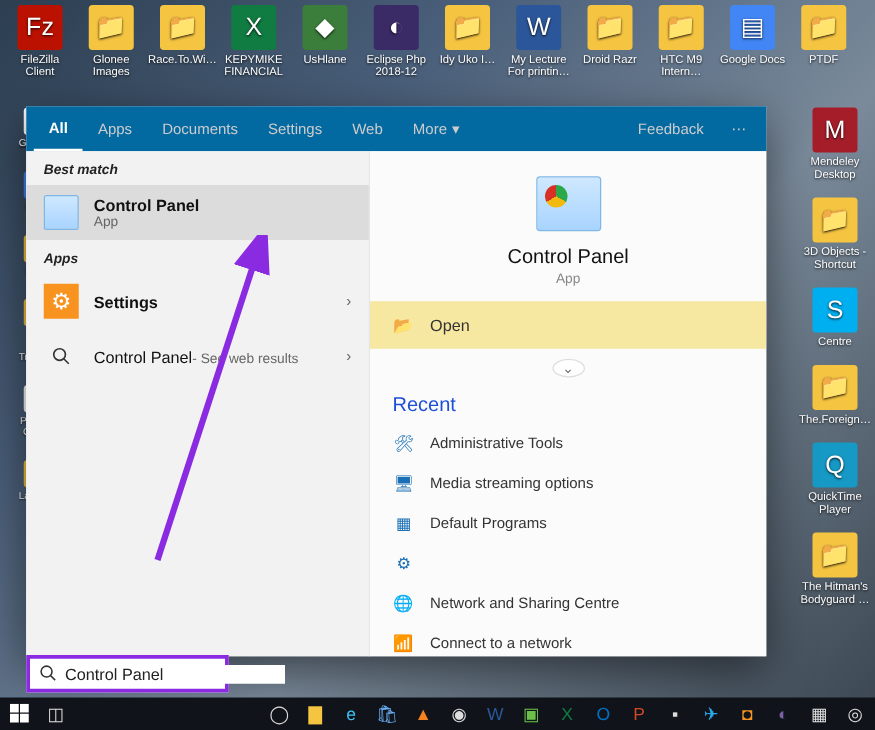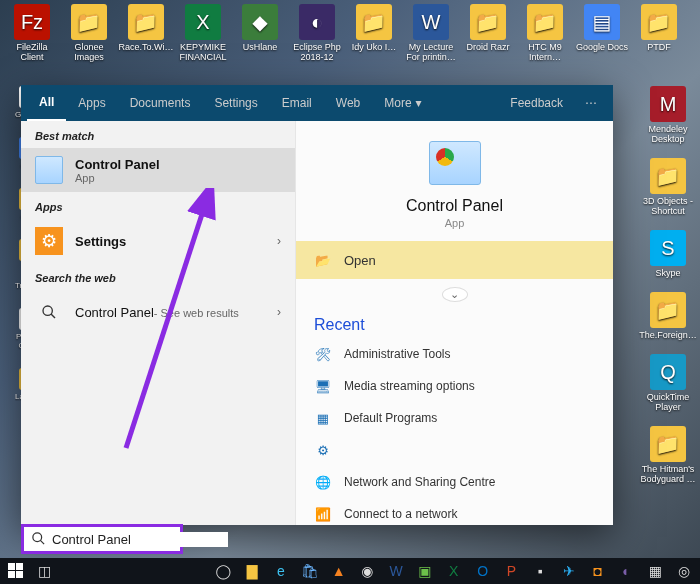--- a/index.html
+++ b/index.html
@@ -18,21 +18,21 @@
     display: flex; align-items: center; justify-content: center; font-size: 20px;
   }
 
   
   .search-panel {
     position: absolute; left: 21px; top: 85px; width: 592px; height: 440px;
     background: #fff; box-shadow: 0 12px 36px rgba(0,0,0,.55);
     display: flex; flex-direction: column;
   }
   .tabs {
-    height: 36px; background: #0c4a6e; display: flex; align-items: center;
+    height: 36px; background: #0369a1; display: flex; align-items: center;
     padding: 0 6px; color: #ccc; font-size: 12px;
   }
   .tab { padding: 0 12px; height: 100%; display: flex; align-items: center; cursor: pointer; }
   .tab.active { color: #fff; border-bottom: 2px solid #fff; font-weight: 600; }
   .tabs .spacer { flex: 1; }
   .tabs .more-dots { padding: 0 10px; cursor: pointer; }
   .panel-body { flex: 1; display: flex; min-height: 0; }
   .left {
     width: 275px; background: #f2f2f2; display: flex; flex-direction: column;
     border-right: 1px solid #e6e6e6;
@@ -180,21 +180,21 @@
     <div class="dicon">
       <div class="glyph" style="background: rgb(166, 29, 42);">M</div>
       <div>Mendeley Desktop</div>
     </div>
     <div class="dicon">
       <div class="glyph" style="background: rgb(245, 197, 66);">📁</div>
       <div>3D Objects - Shortcut</div>
     </div>
     <div class="dicon">
       <div class="glyph" style="background: rgb(0, 175, 240);">S</div>
-      <div>Skype</div>
+      <div>Centre</div>
     </div>
     <div class="dicon">
       <div class="glyph" style="background: rgb(245, 197, 66);">📁</div>
       <div>The.Foreign…</div>
     </div>
     <div class="dicon">
       <div class="glyph" style="background: rgb(23, 153, 198);">Q</div>
       <div>QuickTime Player</div>
     </div>
     <div class="dicon">
@@ -202,21 +202,20 @@
       <div>The Hitman's Bodyguard …</div>
     </div>
   </div>
 
 <div class="search-panel">
   <div class="tabs">
     <div class="tab active">All</div>
     <div class="tab">Apps</div>
     <div class="tab">Documents</div>
     <div class="tab">Settings</div>
-    <div class="tab">Email</div>
     <div class="tab">Web</div>
     <div class="tab">
         <span>More</span> 
         <span style="margin-left:4px;">▾</span>
       </div>
     <div class="spacer"></div>
     <div class="tab">Feedback</div>
     <div class="more-dots">⋯</div>
   </div>
   <div class="panel-body">
@@ -230,21 +229,20 @@
         </div>
       </div>
       <div class="section-label">Apps</div>
       <div class="result">
         <div class="ric" style="background:#f7931e;color:#fff;">⚙</div>
         <div class="rtext">
             <span class="title">Settings</span>
           </div>
         <span class="chev">›</span>
       </div>
-      <div class="section-label">Search the web</div>
       <div class="result">
         <div class="ric">
           <svg width="16" height="16" viewBox="0 0 24 24" fill="none" stroke="#333" stroke-width="2">
               <circle cx="10" cy="10" r="7"></circle>
               <line x1="15" y1="15" x2="21" y2="21"></line>
             </svg>
         </div>
         <div class="rtext" style="flex-direction:row;align-items:baseline;">
           <span class="title" style="font-weight:400;">Control Panel</span>
           <span class="sub"> - See web results</span>

